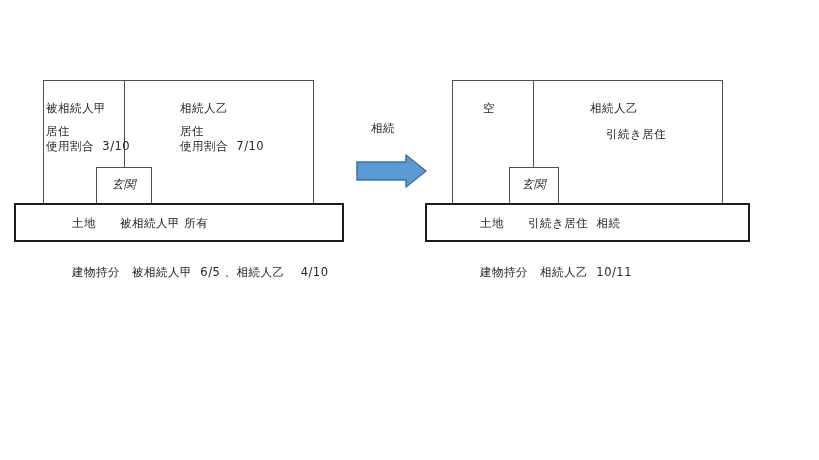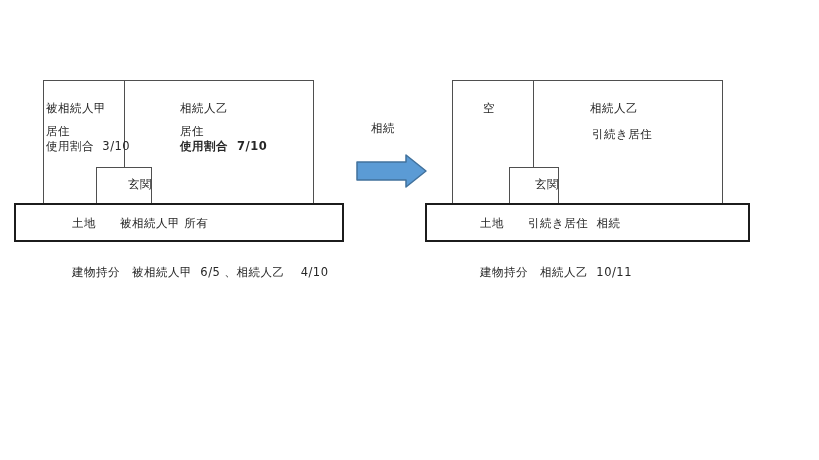--- a/index.html
+++ b/index.html
@@ -11,21 +11,21 @@
   .canvas{position:absolute;left:0;top:0;width:819px;height:460px;margin-top:40px;}
   .box{position:absolute;box-sizing:border-box;background:#ffffff;}
   .building{border:1px solid #4f4f4f;}
   .genkan{border:1px solid #4f4f4f;border-bottom:none;}
   .divider{position:absolute;width:1px;background:#4f4f4f;}
   .land{border:2px solid #1c1c1c;}
   .t{
     position:absolute;font-size:11.5px;line-height:14px;
     color:#262626;white-space:pre;letter-spacing:0.5px;
   }
-  .t.center{text-align:right;}
+  .t.center{text-align:center;font-style:italic;}
   .arrow-wrap{position:absolute;}
 </style>
 </head>
 <body>
 
 <div class="canvas">
 
   <div>
 
     <div class="box building" style="left:43px;top:40px;width:271px;height:124px;"></div>
@@ -35,21 +35,21 @@
     <div class="box genkan" style="left:96px;top:127px;width:56px;height:37px;"></div>
 
     <div class="box land" style="left:14px;top:163px;width:330px;height:39px;"></div>
 
     <div class="t" style="left:46px;top:61px;">被相続人甲</div>
     <div class="t" style="left:46px;top:84px;">居住</div>
     <div class="t" style="left:46px;top:99px;text-align:center;">使用割合  3/10</div>
 
     <div class="t" style="left:180px;top:61px;">相続人乙</div>
     <div class="t" style="left:180px;top:84px;">居住</div>
-    <div class="t" style="left:180px;top:99px;font-weight:bold;">使用割合  7/10</div>
+    <div class="t" style="left:180px;top:99px;">使用割合  7/10</div>
 
     <div class="t center" style="left:96px;top:137px;width:56px;">玄関</div>
 
     <div class="t" style="left:72px;top:176px;">土地　　被相続人甲 所有</div>
 
     <div class="t" style="left:72px;top:225px;">建物持分　被相続人甲  6/5 、相続人乙　 4/10</div>
   </div>
 
   <div>
     <div class="t" style="left:371px;top:81px;">相続</div>
@@ -66,21 +66,21 @@
 
     <div class="divider" style="left:533px;top:40px;height:88px;"></div>
 
     <div class="box genkan" style="left:509px;top:127px;width:50px;height:37px;"></div>
 
     <div class="box land" style="left:425px;top:163px;width:325px;height:39px;"></div>
 
     <div class="t" style="left:483px;top:61px;">空</div>
 
     <div class="t" style="left:590px;top:61px;">相続人乙</div>
-    <div class="t" style="left:592px;top:87px;">引続き居住</div>
+    <div class="t" style="left:606px;top:87px;">引続き居住</div>
 
     <div class="t center" style="left:509px;top:137px;width:50px;">玄関</div>
 
     <div class="t" style="left:480px;top:176px;">土地　　引続き居住  相続</div>
 
     <div class="t" style="left:480px;top:225px;">建物持分　相続人乙  10/11</div>
   </div>
 
 </div>
 

